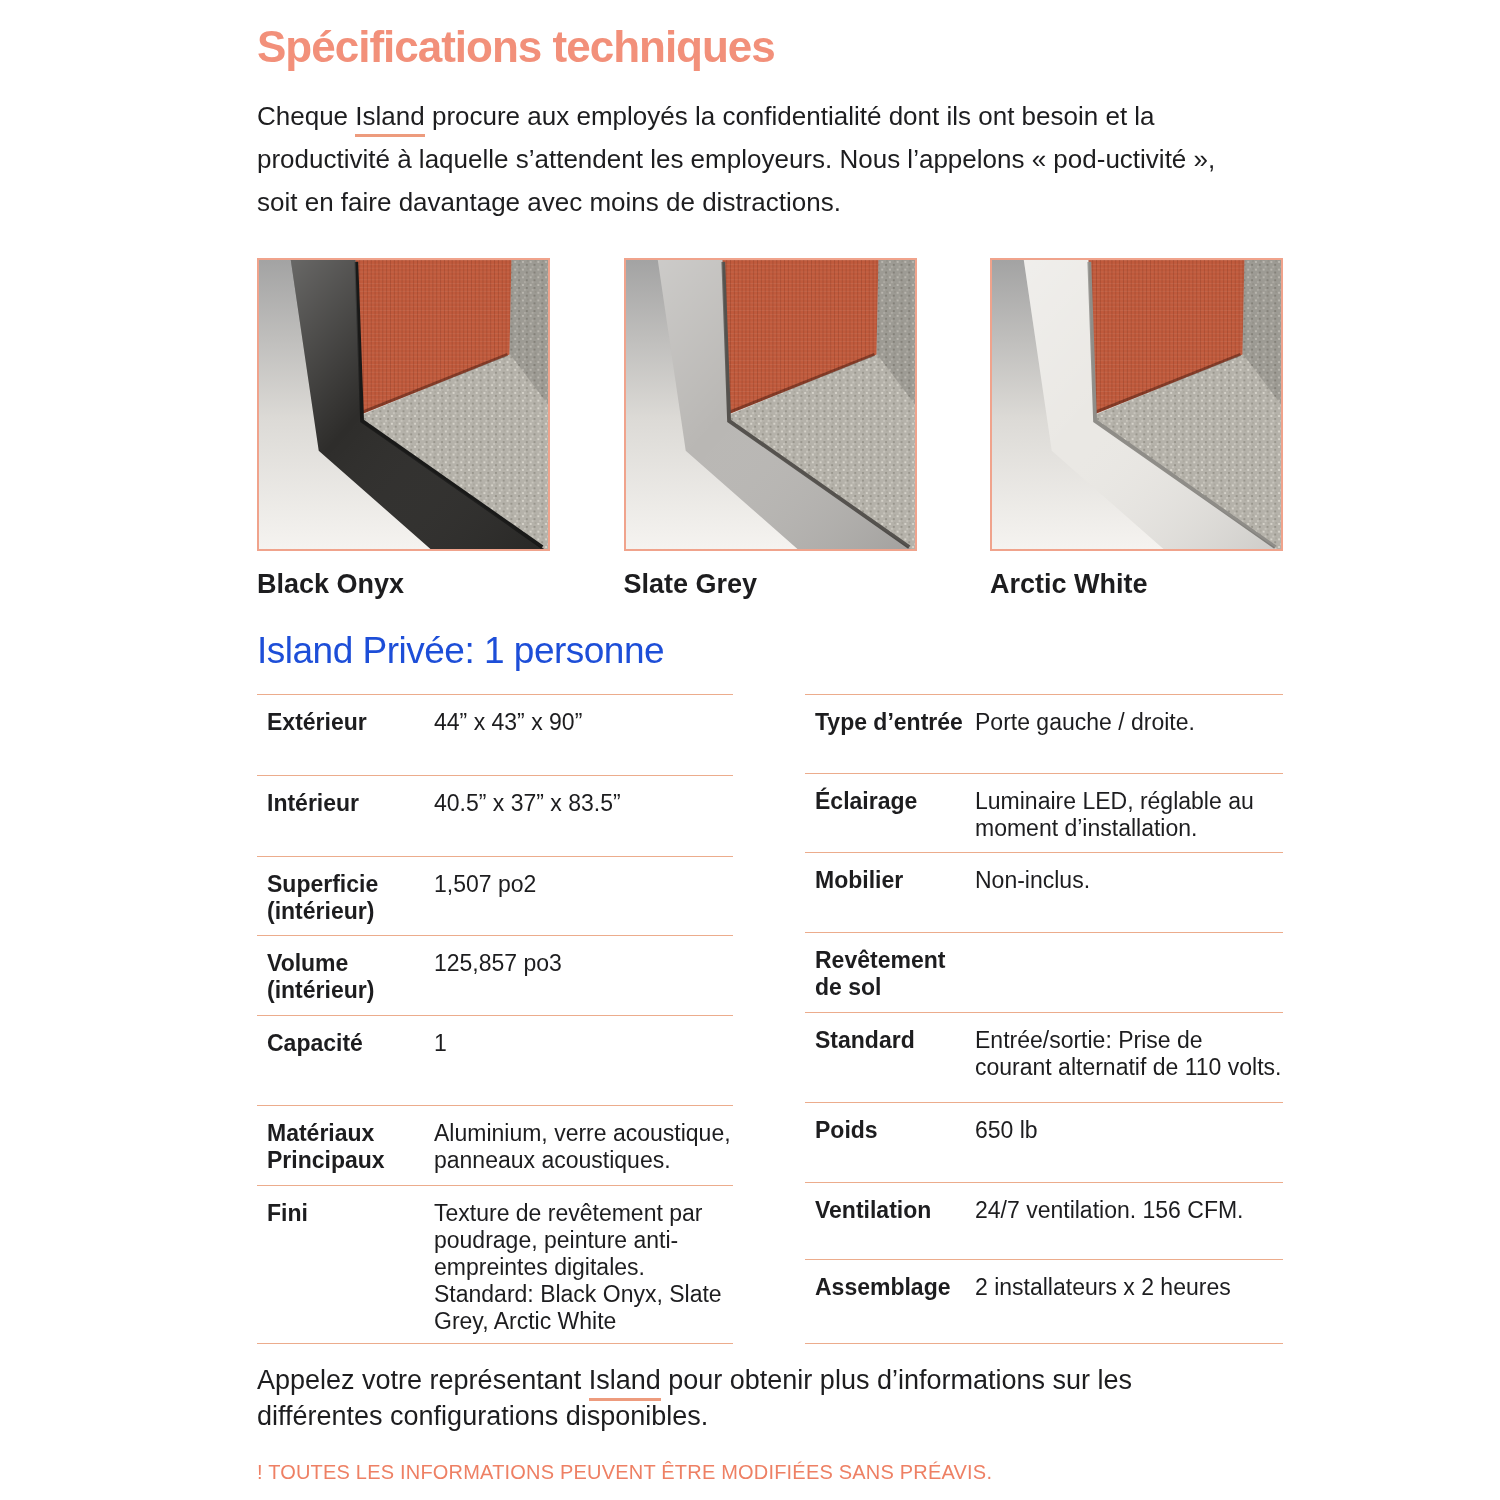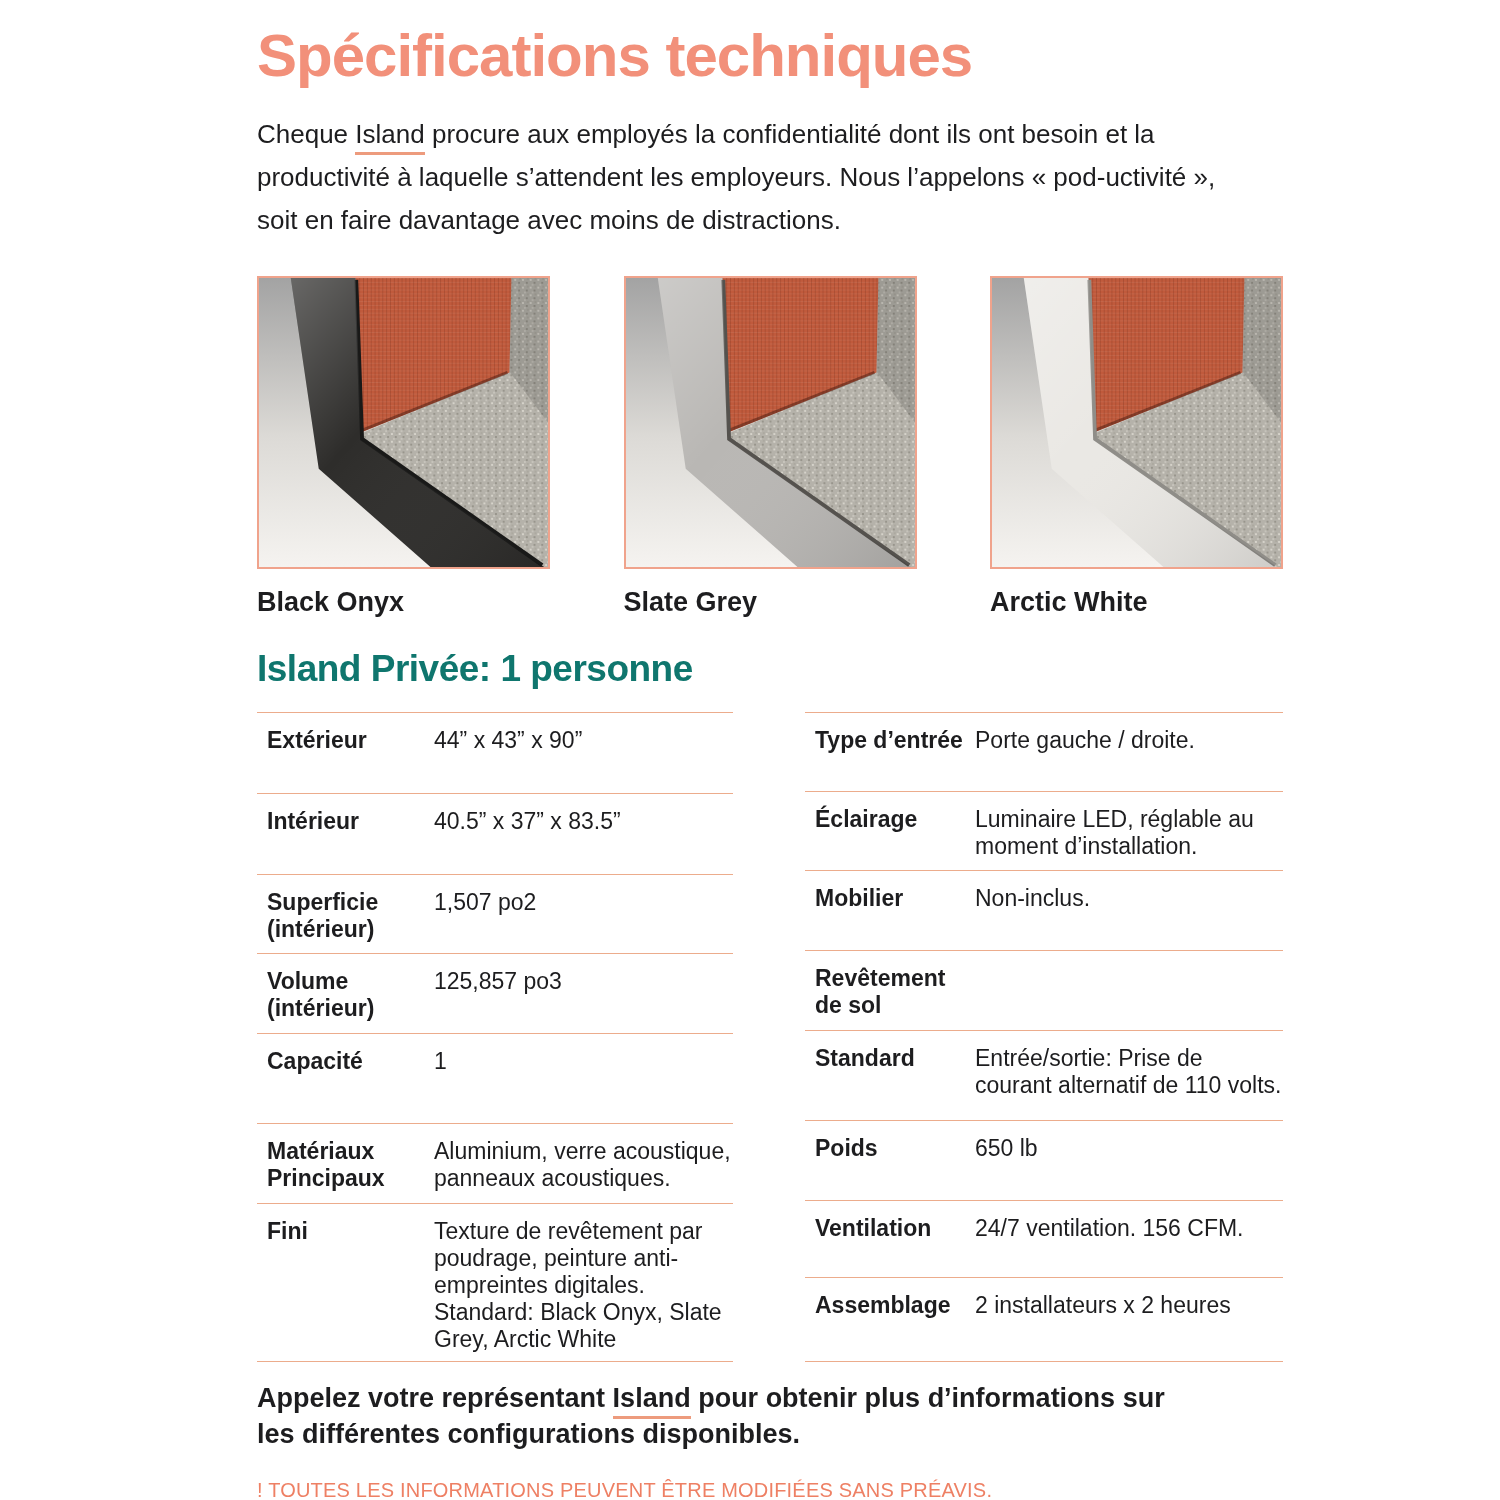--- a/index.html
+++ b/index.html
@@ -5,21 +5,21 @@
   html,body{margin:0;padding:0;}
   body{
     width:1500px;height:1500px;background:#ffffff;overflow:hidden;
     font-family:"Liberation Sans","DejaVu Sans",sans-serif;
     color:#1d1d1f;
     -webkit-font-smoothing:antialiased;
   }
   .page{padding:22px 0 0 257px;width:1005px;}
 
   h1.title{
-    margin:0;font-size:60px;line-height:1.12;font-weight:700;
+    margin:0;font-size:44px;line-height:1.12;font-weight:700;
     letter-spacing:-1px;color:var(--accent,#F2907A);
   }
   .intro{
     margin:24px 0 0 0;font-size:26px;line-height:43px;max-width:1000px;
   }
   .brand-link{
     color:inherit;text-decoration:none;
     border-bottom:3px solid var(--underline,#ED9B7D);
     padding-bottom:3px;cursor:pointer;
   }
@@ -31,40 +31,40 @@
   .swatch{
     width:289px;height:289px;border:2px solid var(--imgborder,#F0A38C);
     display:block;background:#e9e7e4;
   }
   .swatch svg{display:block;width:100%;height:100%;}
   .finish-label{
     margin-top:18px;font-size:27px;font-weight:700;color:#1d1d1f;
   }
 
   h2.section-title{
-    margin:30px 0 0 0;font-size:37px;font-weight:700;color:#0f766e;letter-spacing:-0.5px;
+    margin:30px 0 0 0;font-size:37px;font-weight:400;color:#1d4ed8;letter-spacing:-0.5px;
   }
 
   .spec-table{
     margin-top:22px;display:grid;grid-template-columns:476px 478px;column-gap:72px;
     width:1001px;
   }
   .spec-col{border-bottom:1px solid var(--line,#ECAC8C);}
   .spec-row{
     display:grid;grid-template-columns:167px 1fr;
     border-top:1px solid var(--line,#ECAC8C);
     padding:14px 0 8px 10px;box-sizing:border-box;
     font-size:23px;line-height:27px;
   }
   .spec-col.right .spec-row{grid-template-columns:160px 1fr;}
   .spec-label{font-weight:700;padding-right:12px;color:#1d1d1f;}
   .spec-value{font-weight:400;color:#1d1d1f;}
 
   .footer-note{
-    margin-top:18px;font-size:27px;line-height:36px;font-weight:700;max-width:950px;
+    margin-top:18px;font-size:27px;line-height:36px;font-weight:400;max-width:950px;
   }
   .disclaimer{
     margin-top:14px;font-size:20px;font-weight:400;letter-spacing:0.2px;
     color:var(--accent-deep,#EE8265);
   }
 </style>
 </head>
 <body>
 
 <svg width="0" height="0" style="position:absolute" aria-hidden="true">

